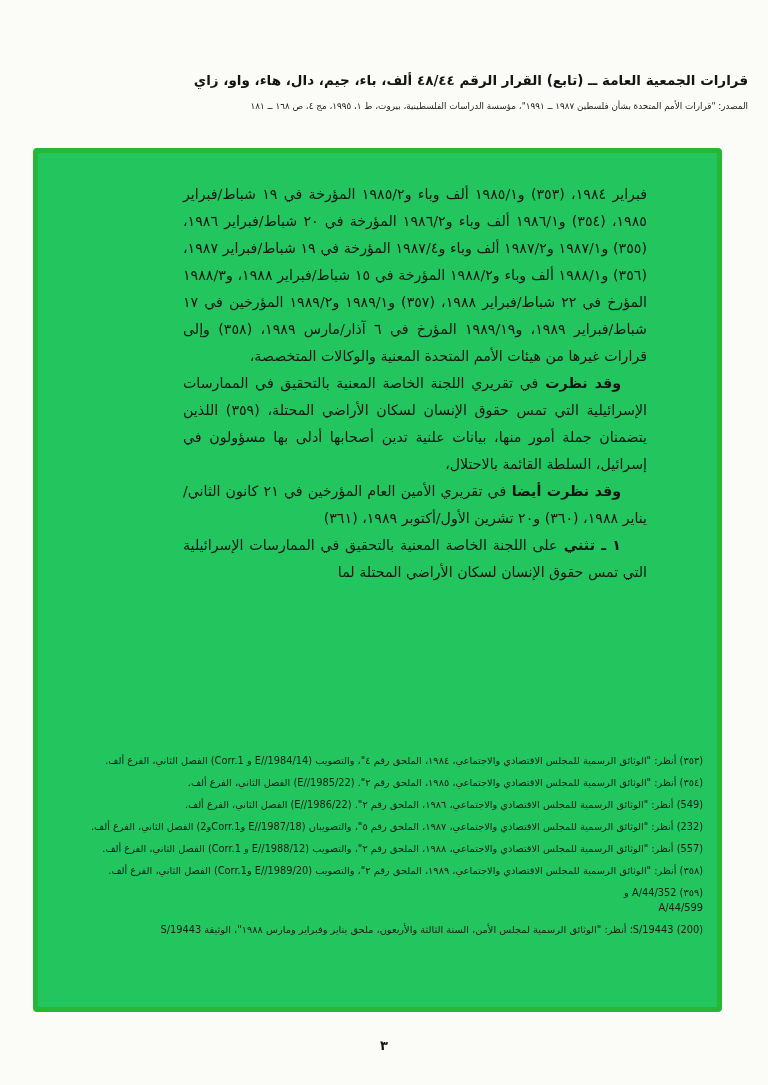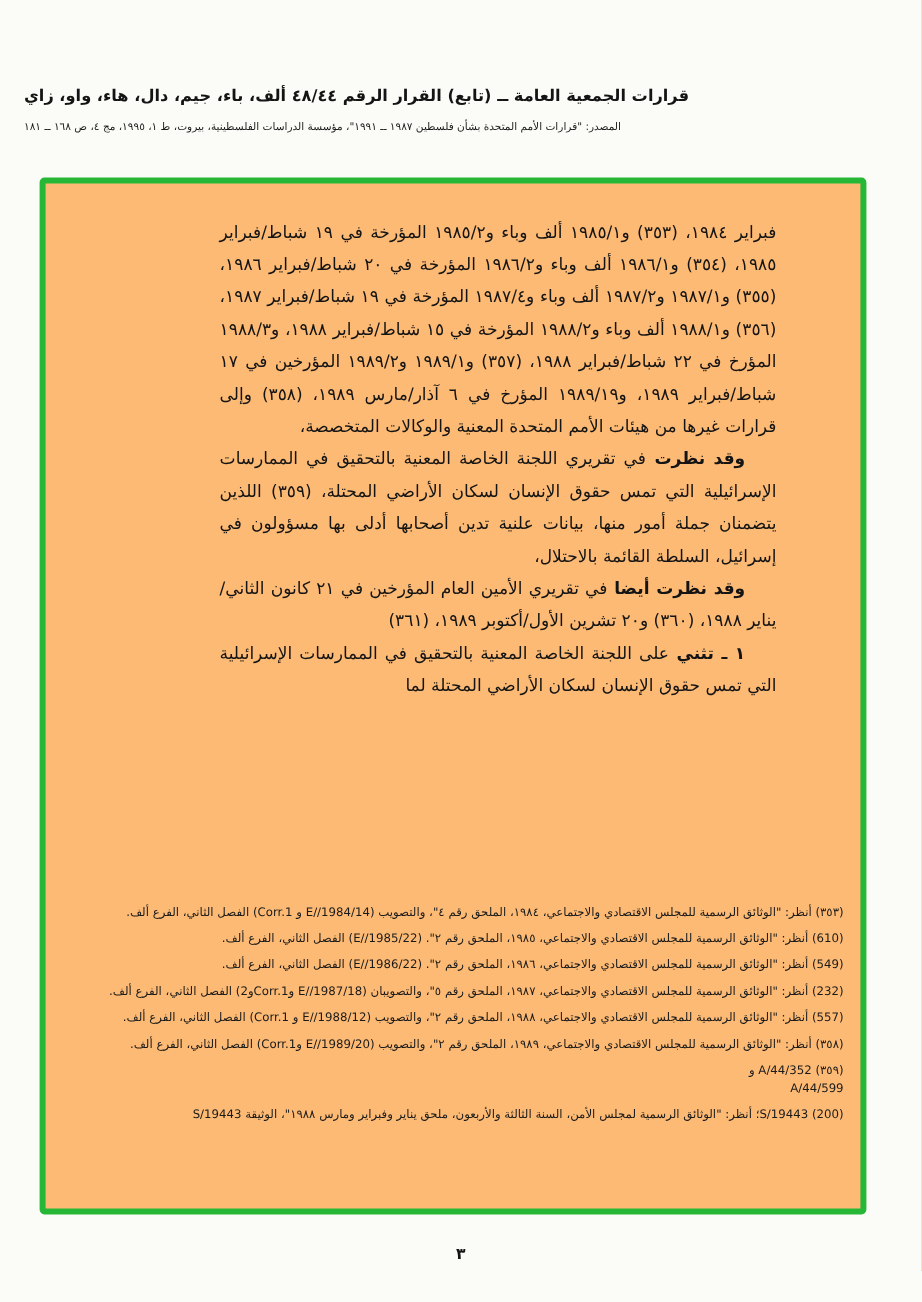--- a/index.html
+++ b/index.html
@@ -9,40 +9,40 @@
     background: #fbfbf8;
     color: #141414;
     font-family: "DejaVu Sans", sans-serif;
     overflow: hidden;
   }
   
   .page-header {
     position: absolute;
     top: 72px; left: 20px; right: 20px;
     direction: rtl;
-    text-align: left;
+    text-align: right;
   }
   .doc-title {
     font-size: 13.5px;
     font-weight: bold;
     letter-spacing: 0.2px;
   }
   .doc-source {
     margin-top: 13px;
     font-size: 8.8px;
     color: #1c1c1c;
   }
   
   .frame {
     position: absolute;
     left: 33px; top: 148px;
     width: 689px; height: 864px;
     border: 5px solid var(--accent, #27b737);
     border-radius: 4px;
-    background: #fdba74;
+    background: #22c55e;
   }
   
   .body-col {
     position: absolute;
     top: 28px; right: 70px;
     width: 464px;
     direction: rtl;
     text-align: justify;
     font-size: 14.2px;
     line-height: 27px;
@@ -88,21 +88,21 @@
 
     <div class="body-col">
       <p class="para"><span class="lead"></span><span>فبراير ١٩٨٤، (٣٥٣) و١٩٨٥/١ ألف وباء و١٩٨٥/٢ المؤرخة في ١٩ شباط/فبراير ١٩٨٥، (٣٥٤) و١٩٨٦/١ ألف وباء و١٩٨٦/٢ المؤرخة في ٢٠ شباط/فبراير ١٩٨٦، (٣٥٥) و١٩٨٧/١ و١٩٨٧/٢ ألف وباء و١٩٨٧/٤ المؤرخة في ١٩ شباط/فبراير ١٩٨٧، (٣٥٦) و١٩٨٨/١ ألف وباء و١٩٨٨/٢ المؤرخة في ١٥ شباط/فبراير ١٩٨٨، و١٩٨٨/٣ المؤرخ في ٢٢ شباط/فبراير ١٩٨٨، (٣٥٧) و١٩٨٩/١ و١٩٨٩/٢ المؤرخين في ١٧ شباط/فبراير ١٩٨٩، و١٩٨٩/١٩ المؤرخ في ٦ آذار/مارس ١٩٨٩، (٣٥٨) وإلى قرارات غيرها من هيئات الأمم المتحدة المعنية والوكالات المتخصصة،</span></p>
         <p class="para"><span class="lead">وقد نظرت </span><span>في تقريري اللجنة الخاصة المعنية بالتحقيق في الممارسات الإسرائيلية التي تمس حقوق الإنسان لسكان الأراضي المحتلة، (٣٥٩) اللذين يتضمنان جملة أمور منها، بيانات علنية تدين أصحابها أدلى بها مسؤولون في إسرائيل، السلطة القائمة بالاحتلال،</span></p>
         <p class="para"><span class="lead">وقد نظرت أيضا </span><span>في تقريري الأمين العام المؤرخين في ٢١ كانون الثاني/يناير ١٩٨٨، (٣٦٠) و٢٠ تشرين الأول/أكتوبر ١٩٨٩، (٣٦١)</span></p>
         <p class="para"><span class="lead">١ ـ تثني </span><span>على اللجنة الخاصة المعنية بالتحقيق في الممارسات الإسرائيلية التي تمس حقوق الإنسان لسكان الأراضي المحتلة لما</span></p>
     </div>
 
     <div class="footnotes">
       <p class="footnote"><span class="fn-num">(٣٥٣)</span> <span class="fn-text">أنظر: "الوثائق الرسمية للمجلس الاقتصادي والاجتماعي، ١٩٨٤، الملحق رقم ٤"، والتصويب (E//1984/14 و Corr.1) الفصل الثاني، الفرع ألف.</span></p>
-        <p class="footnote"><span class="fn-num">(610)</span> <span class="fn-text">أنظر: "الوثائق الرسمية للمجلس الاقتصادي والاجتماعي، ١٩٨٥، الملحق رقم ٢". (E//1985/22) الفصل الثاني، الفرع ألف.</span></p>
+        <p class="footnote"><span class="fn-num">(٣٥٤)</span> <span class="fn-text">أنظر: "الوثائق الرسمية للمجلس الاقتصادي والاجتماعي، ١٩٨٥، الملحق رقم ٢". (E//1985/22) الفصل الثاني، الفرع ألف.</span></p>
         <p class="footnote"><span class="fn-num">(549)</span> <span class="fn-text">أنظر: "الوثائق الرسمية للمجلس الاقتصادي والاجتماعي، ١٩٨٦، الملحق رقم ٢". (E//1986/22) الفصل الثاني، الفرع ألف.</span></p>
         <p class="footnote"><span class="fn-num">(232)</span> <span class="fn-text">أنظر: "الوثائق الرسمية للمجلس الاقتصادي والاجتماعي، ١٩٨٧، الملحق رقم ٥"، والتصويبان (E//1987/18 وCorr.1و2) الفصل الثاني، الفرع ألف.</span></p>
         <p class="footnote"><span class="fn-num">(557)</span> <span class="fn-text">أنظر: "الوثائق الرسمية للمجلس الاقتصادي والاجتماعي، ١٩٨٨، الملحق رقم ٢"، والتصويب (E//1988/12 و Corr.1) الفصل الثاني، الفرع ألف.</span></p>
         <p class="footnote"><span class="fn-num">(٣٥٨)</span> <span class="fn-text">أنظر: "الوثائق الرسمية للمجلس الاقتصادي والاجتماعي، ١٩٨٩، الملحق رقم ٢"، والتصويب (E//1989/20 وCorr.1) الفصل الثاني، الفرع ألف.</span></p>
         <p class="footnote"><span class="fn-num">(٣٥٩)</span> <span class="fn-text">A/44/352 و
 A/44/599</span></p>
         <p class="footnote"><span class="fn-num">(200)</span> <span class="fn-text">S/19443؛ أنظر: "الوثائق الرسمية لمجلس الأمن، السنة الثالثة والأربعون، ملحق يناير وفبراير ومارس ١٩٨٨"، الوثيقة S/19443</span></p>
     </div>
 
   </div>

